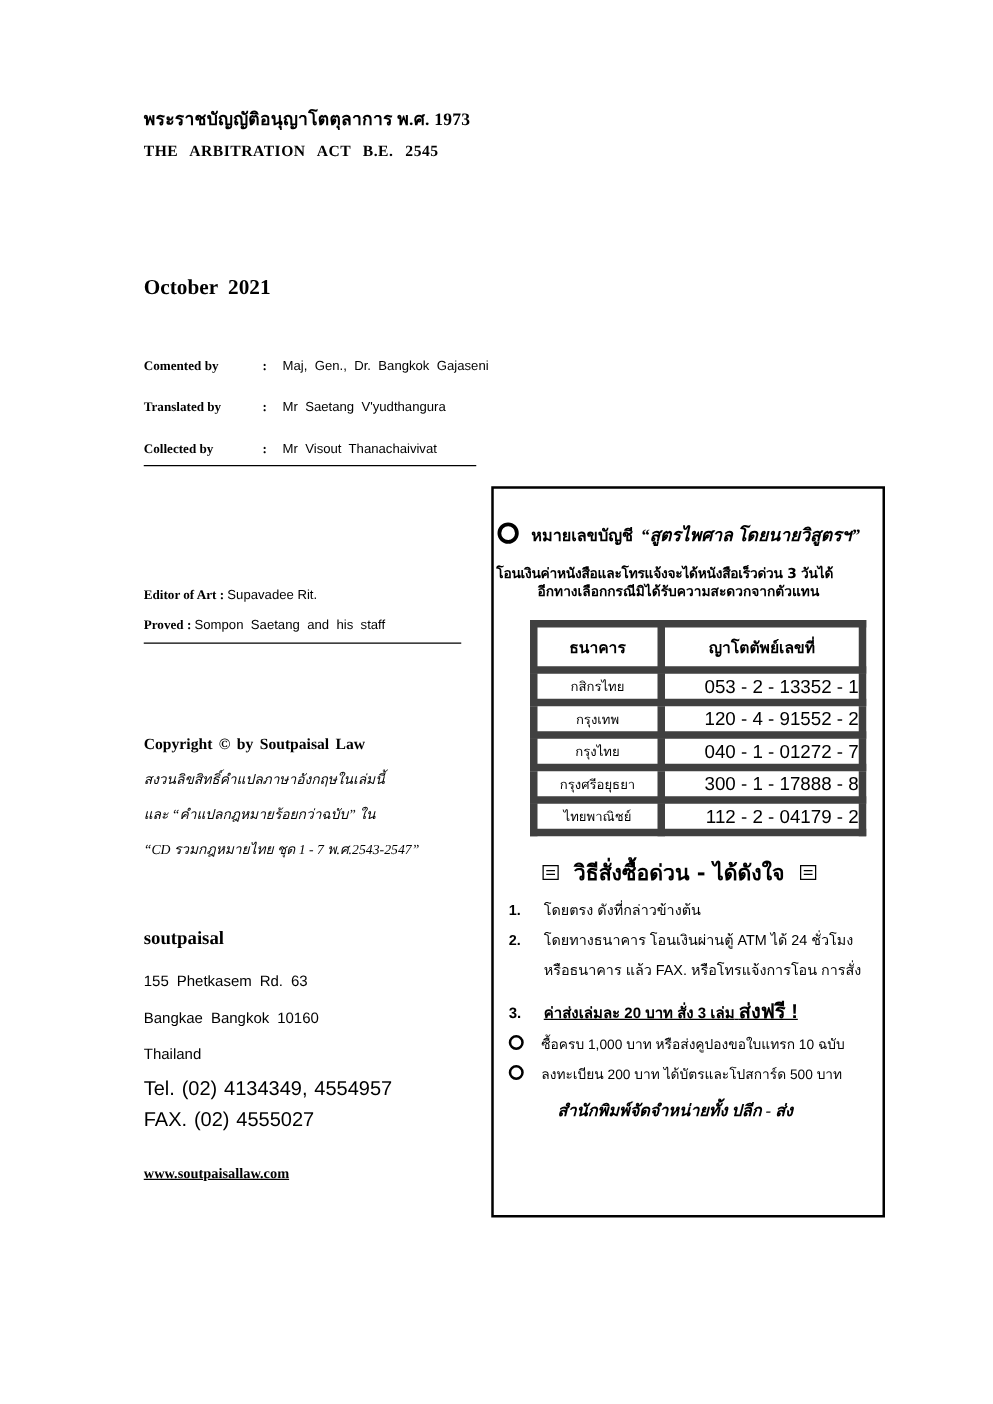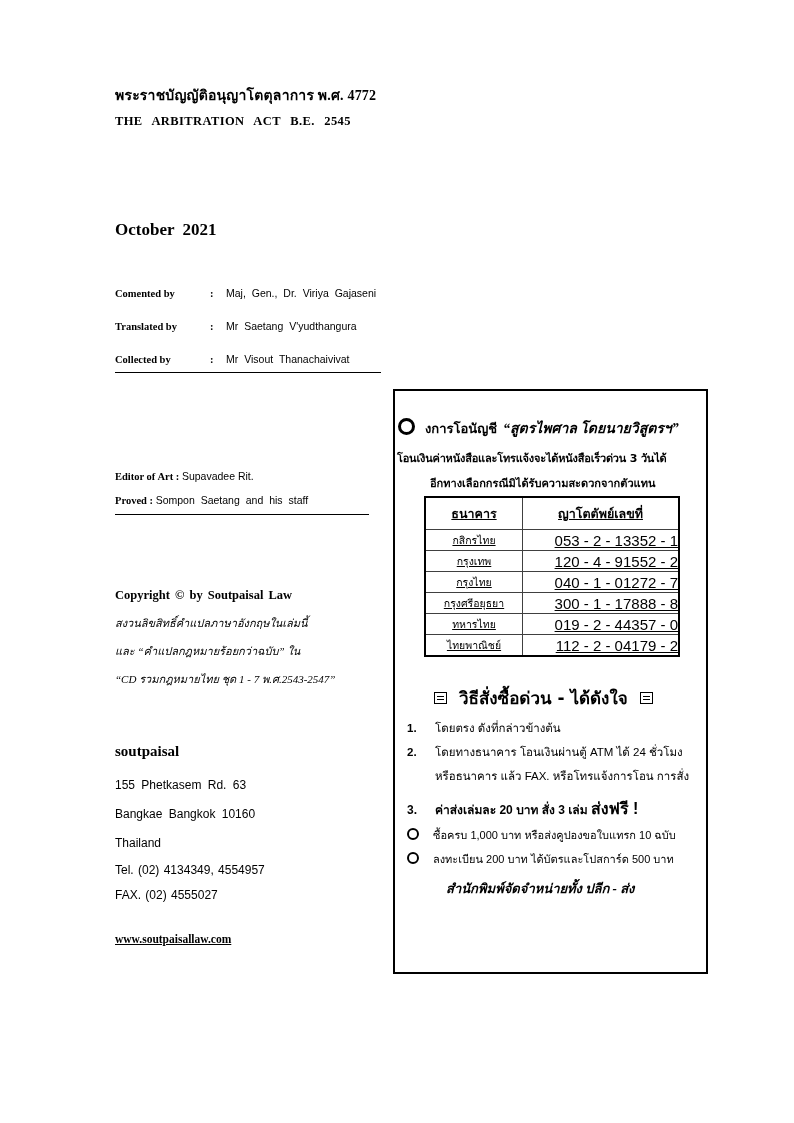--- a/index.html
+++ b/index.html
@@ -22,58 +22,58 @@
 
   .editor { left:115px; top:470px; font-size:10.5px; }
   .proved { left:115px; top:494px; font-size:10.5px; }
   .rule2 { left:115px; top:514px; width:254px; height:0; border-top:1px solid #000; }
 
   .copyright { left:115px; top:588px; font-size:12.5px; font-weight:bold; word-spacing:2px; }
   .th-italic { left:115px; font-size:11px; font-style:italic;text-align:right; }
 
   .pub-name { left:115px; top:743px; font-size:15px; font-weight:bold; }
   .addr { left:115px; font-size:12px; font-family:"Liberation Sans", sans-serif; word-spacing:3px; }
-  .addr.small { font-size:12px; word-spacing:1px; }
+  .addr.small { font-size:16px; word-spacing:1px; }
   .website { left:115px; top:933px; font-size:11.5px; font-weight:bold; text-decoration:underline; }
 
   .box { position:absolute; left:393px; top:389px; width:311px; height:581px; border:2px solid #000; }
   .acct-head { left:398px; top:417px; font-size:13px; font-weight:bold; }
   .ring { display:inline-block; width:11px; height:11px; border:3px solid #000; border-radius:50%; vertical-align:-2px; margin-right:10px; }
   .acct-head .name { font-style:italic; font-size:14px; margin-left:6px; }
   .notice1 { left:397px; top:449px; font-size:11px; font-weight:bold; letter-spacing:-0.2px; }
-  .notice2 { left:430px; top:474px; font-size:11px; font-weight:bold; }
+  .notice2 { left:430px; top:464px; font-size:11px; font-weight:bold; }
 
   table.banks { position:absolute; left:424px; top:496px; border-collapse:collapse; }
-  table.banks td, table.banks th { border:1px solid #404040; height:20px; padding:0;text-decoration:underline; }
+  table.banks td, table.banks th { border:6px solid #404040; height:20px; padding:0; }
   table.banks th { height:31px; font-size:12.5px; font-weight:bold; }
   table.banks td.bank { width:96px; text-align:center; font-size:10.5px; }
   table.banks td.acct { width:150px; padding-left:5px; font-size:15px; font-family:"Liberation Sans", sans-serif;text-align:right; }
   table.banks { border:2px solid #000; }
 
   .order-head { left:422px; top:684px; font-size:17px; font-weight:bold; }
   .note-icon { display:inline-block; width:11px; height:10px; border:1px solid #000; position:relative; vertical-align:0px; margin:0 12px; }
   .note-icon::before { content:""; position:absolute; left:2px; right:2px; top:3px; border-top:1px solid #000; }
   .note-icon::after { content:""; position:absolute; left:2px; right:2px; top:6px; border-top:1px solid #000; }
   .ord { left:407px; font-size:11.5px; font-family:"Liberation Sans", sans-serif; }
   .ord .num { display:inline-block; width:28px; font-weight:bold; }
   .ord3 { font-weight:bold; font-size:12px; }
   .ord3 .free { font-size:16px; }
   .bullet { left:407px; font-size:11px; font-family:"Liberation Sans", sans-serif; }
   .bullet .ring2 { display:inline-block; width:8px; height:8px; border:2px solid #000; border-radius:50%; margin-right:14px; vertical-align:-1px; }
   .footer-th { left:446px; top:878px; font-size:13px; font-weight:bold; font-style:italic; }
 </style>
 </head>
 <body>
 
-<div class="abs title-th serif">พระราชบัญญัติอนุญาโตตุลาการ พ.ศ. 4772</div>
+<div class="abs title-th serif">พระราชบัญญัติอนุญาโตตุลาการ พ.ศ. 1973</div>
 <div class="abs title-en serif">THE ARBITRATION ACT B.E. 2545</div>
 <div class="abs date serif">October 2021</div>
 
 <div class="abs credit-row serif" style="top:287px;">
-  <span class="credit-label">Comented by</span><span class="credit-colon">:</span><span class="credit-value">Maj, Gen., Dr. Viriya Gajaseni</span>
+  <span class="credit-label">Comented by</span><span class="credit-colon">:</span><span class="credit-value">Maj, Gen., Dr. Bangkok Gajaseni</span>
 </div>
 <div class="abs credit-row serif" style="top:320px;">
   <span class="credit-label">Translated by</span><span class="credit-colon">:</span><span class="credit-value">Mr Saetang V'yudthangura</span>
 </div>
 <div class="abs credit-row serif" style="top:353px;">
   <span class="credit-label">Collected by</span><span class="credit-colon">:</span><span class="credit-value">Mr Visout Thanachaivivat</span>
 </div>
 <div class="abs rule1"></div>
 
 <div class="abs editor serif">
@@ -94,21 +94,21 @@
 <div class="abs pub-name serif">soutpaisal</div>
 <div class="abs addr" style="top:778px;">155 Phetkasem Rd. 63</div>
 <div class="abs addr" style="top:807px;">Bangkae Bangkok 10160</div>
 <div class="abs addr" style="top:836px;">Thailand</div>
 <div class="abs addr small" style="top:863px;">Tel. (02) 4134349, 4554957</div>
 <div class="abs addr small" style="top:888px;">FAX. (02) 4555027</div>
 <div class="abs website serif">www.soutpaisallaw.com</div>
 
 <div class="box"></div>
 <div class="abs acct-head serif">
-  <span class="ring"></span><span>งการโอนัญชี</span><span class="name">“สูตรไพศาล โดยนายวิสูตรฯ”</span>
+  <span class="ring"></span><span>หมายเลขบัญชี</span><span class="name">“สูตรไพศาล โดยนายวิสูตรฯ”</span>
 </div>
 <div class="abs notice1">โอนเงินค่าหนังสือและโทรแจ้งจะได้หนังสือเร็วด่วน 3 วันได้</div>
 <div class="abs notice2">อีกทางเลือกกรณีมิได้รับความสะดวกจากตัวแทน</div>
 
 <table class="banks">
   <tbody>
       <tr>
     <th>ธนาคาร</th>
     <th>ญาโตตัพย์เลขที่</th>
   </tr>
@@ -122,42 +122,38 @@
   </tr>
   <tr>
     <td class="bank">กรุงไทย</td>
     <td class="acct">040 - 1 - 01272 - 7</td>
   </tr>
   <tr>
     <td class="bank">กรุงศรีอยุธยา</td>
     <td class="acct">300 - 1 - 17888 - 8</td>
   </tr>
   <tr>
-    <td class="bank">ทหารไทย</td>
-    <td class="acct">019 - 2 - 44357 - 0</td>
-  </tr>
-  <tr>
     <td class="bank">ไทยพาณิชย์</td>
     <td class="acct">112 - 2 - 04179 - 2</td>
   </tr>
 </tbody>
   </table>
 
 <div class="abs order-head">
   <span class="note-icon"></span><span>วิธีสั่งซื้อด่วน - ได้ดังใจ</span><span class="note-icon"></span>
 </div>
 
 <div class="abs ord" style="top:719px;">
   <span class="num">1.</span><span>โดยตรง  ดังที่กล่าวข้างต้น</span>
 </div>
 <div class="abs ord" style="top:743px;">
   <span class="num">2.</span><span>โดยทางธนาคาร โอนเงินผ่านตู้ ATM ได้ 24  ชั่วโมง</span>
 </div>
 <div class="abs ord" style="top:767px; left:435px;">หรือธนาคาร แล้ว  FAX.  หรือโทรแจ้งการโอน การสั่ง</div>
-<div class="abs ord ord3" style="top:796px;">
+<div class="abs ord ord3" style="top:796px;text-decoration:underline;">
   <span class="num">3.</span><span>ค่าส่งเล่มละ 20 บาท  สั่ง 3  เล่ม</span>
   <span class="free">ส่งฟรี !</span>
 </div>
 
 <div class="abs bullet" style="top:826px;">
   <span class="ring2"></span><span>ซื้อครบ 1,000 บาท หรือส่งคูปองขอใบแทรก 10 ฉบับ</span>
 </div>
 <div class="abs bullet" style="top:850px;">
   <span class="ring2"></span><span>ลงทะเบียน 200 บาท  ได้บัตรและโปสการ์ด 500 บาท</span>
 </div>

